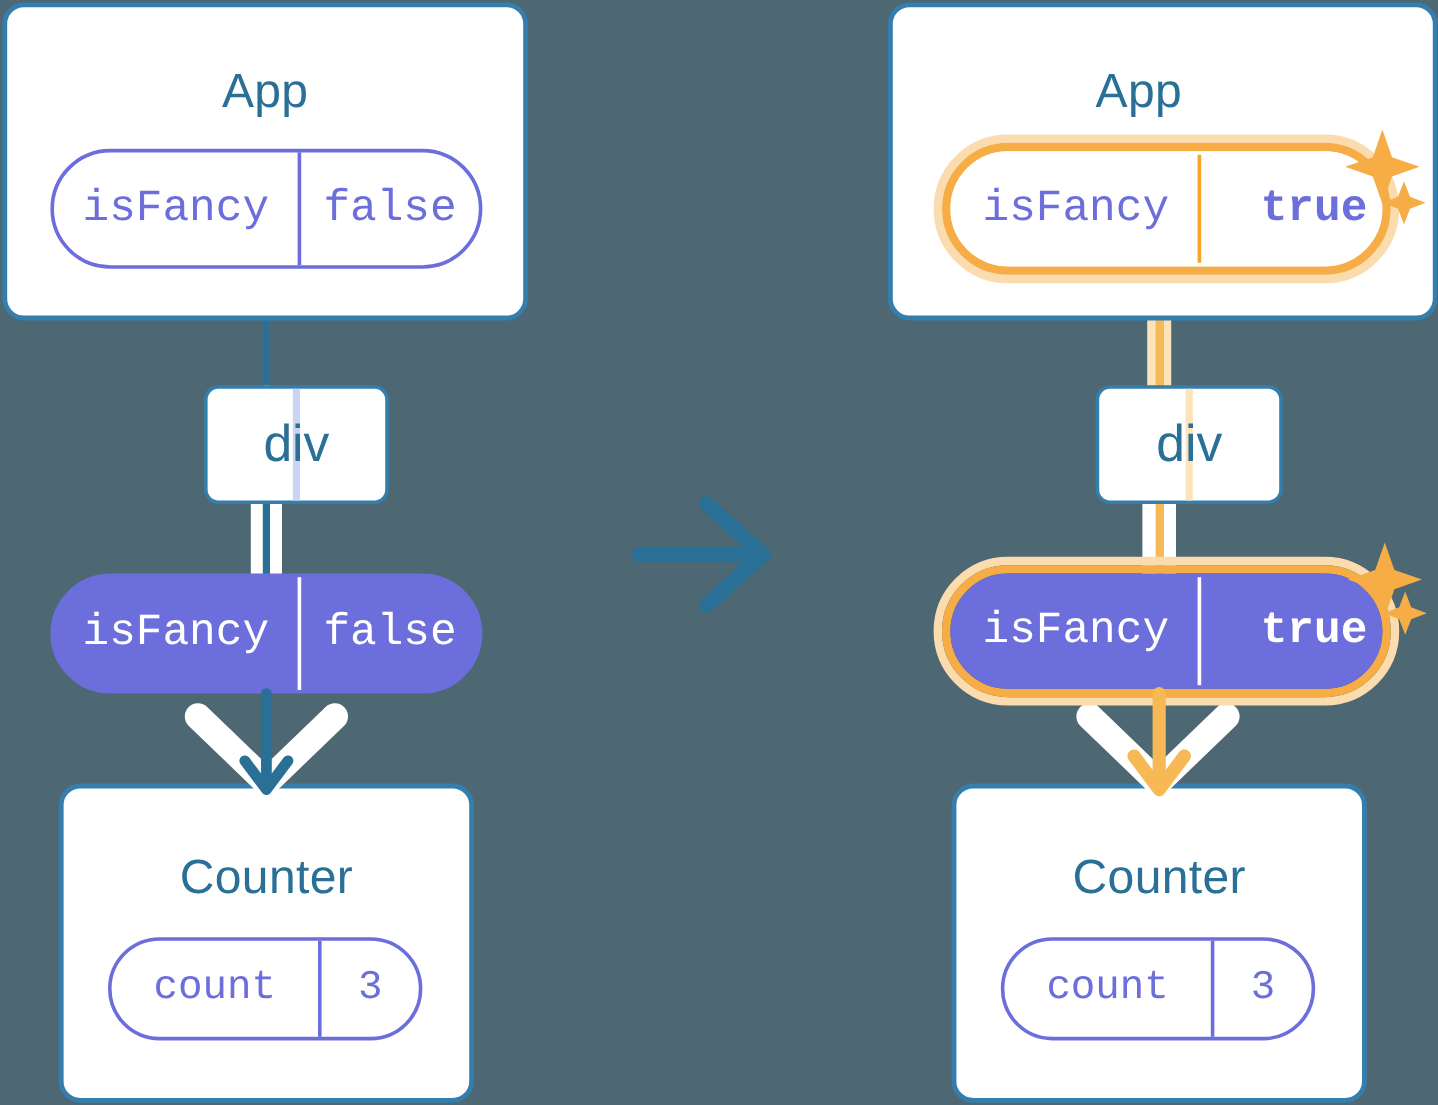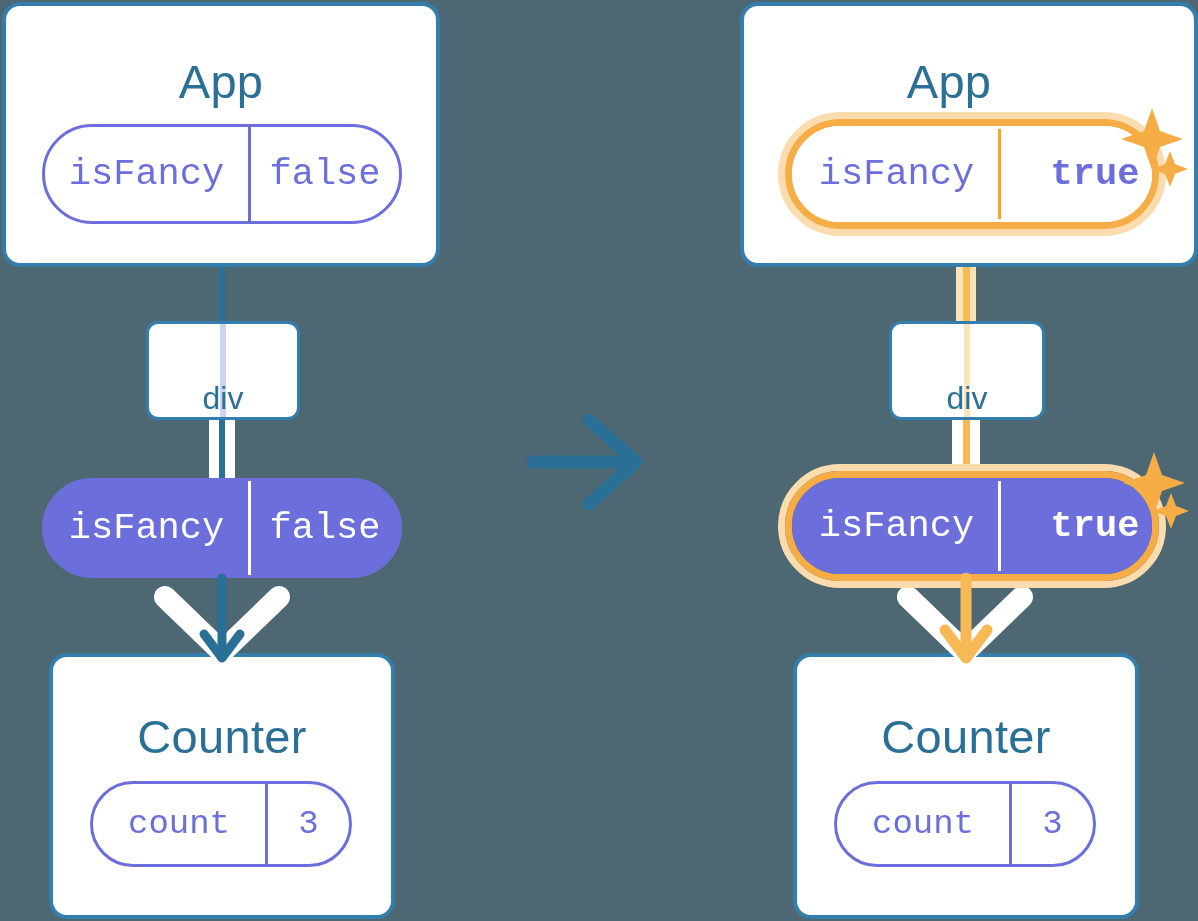--- a/index.html
+++ b/index.html
@@ -19,36 +19,37 @@
     border:4px solid #347ead;
     border-radius:18px;
     box-sizing:border-box;
     z-index:5;
   }
   .box-title{
     position:absolute;
     left:0;right:0;
     text-align:center;
     color:#2a7096;
-    font-size:47px;
+    font-size:40px;
     letter-spacing:.3px;
     white-space:nowrap;
   }
   .div-box{
     position:absolute;
     background:#ffffff;
     border:3px solid #347ead;
     border-radius:12px;
     box-sizing:border-box;
     z-index:7;
     display:flex;
-    align-items:flex-end;
+    align-items:center;
     justify-content:center;
     color:#2a7096;
-    font-size:32px;
+    font-size:43px;
+    margin-left:24px;
   }
   .div-label{position:relative;z-index:3;}
   .div-thread{
     position:absolute;
     width:6px;top:0;bottom:0;left:50%;
     margin-left:-3px;
     z-index:1;
   }
 
   

